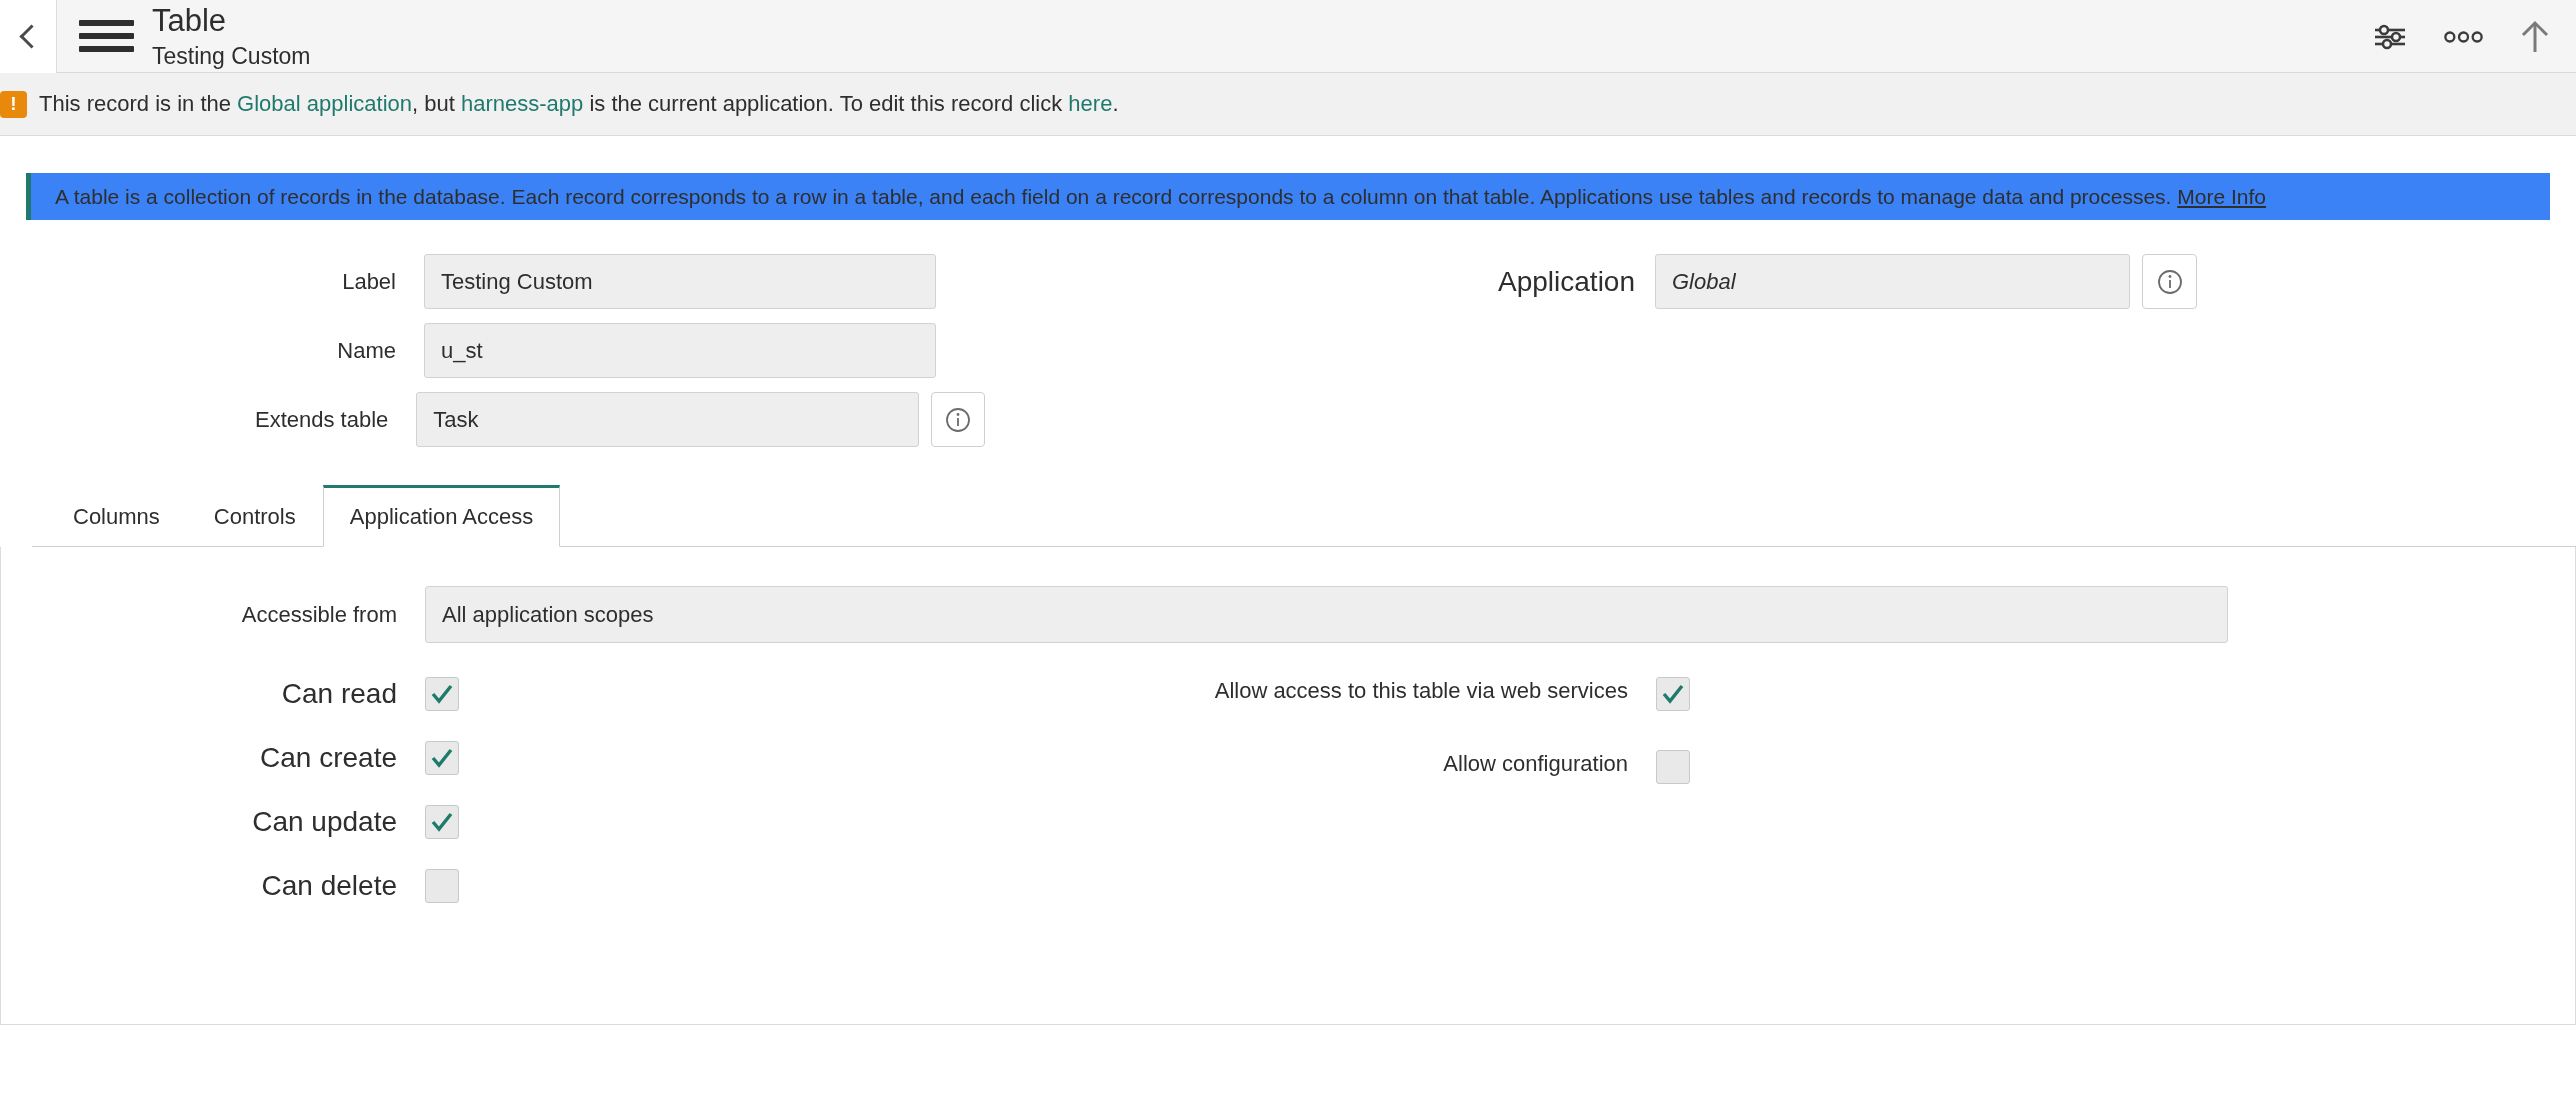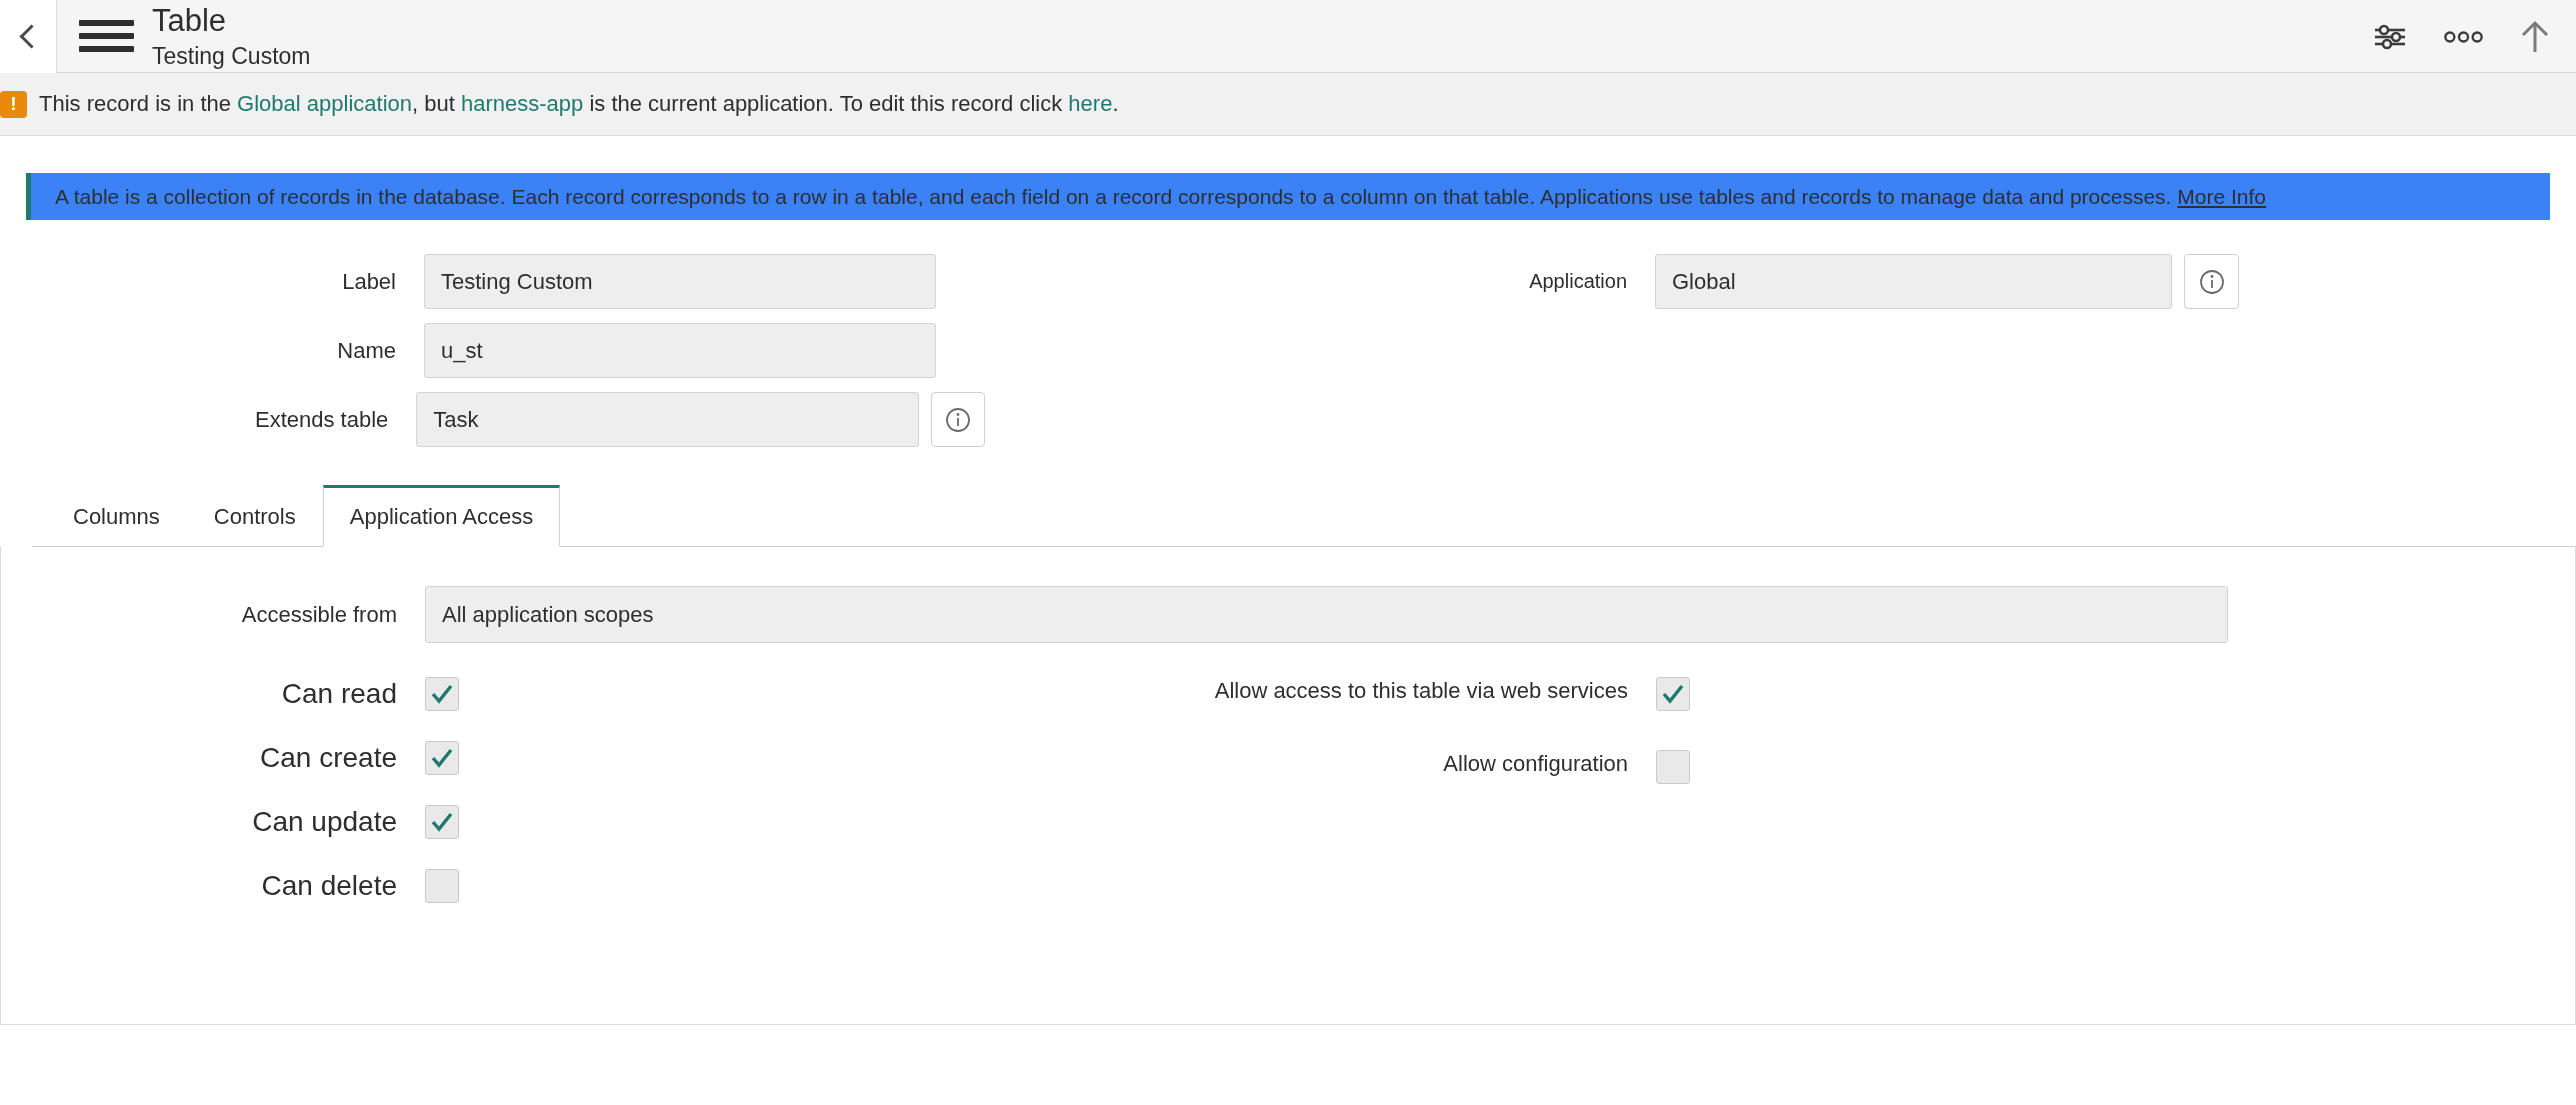--- a/index.html
+++ b/index.html
@@ -105,32 +105,32 @@
     height: 55px;
     background: #eeeeee;
     border: 1px solid #d2d2d2;
     border-radius: 3px;
     padding: 0 16px;
     font-size: 22px;
     color: #2e2e2e;
     display: flex; align-items: center;
     width: 512px;
   }
-  .finput.wide-right { width: 517px; }
+  .finput.wide-right { width: 475px; font-style: italic; }
   .info-circle {
     width: 55px; height: 55px; margin-left: 12px;
     border: 1px solid #cfcfcf; border-radius: 4px; background: #fff;
     display: flex; align-items: center; justify-content: center;
     cursor: pointer;
   }
   .info-circle svg { display: block; }
 
   .rlabel {
-    width: 670px; text-align: right; padding-right: 28px;
-    font-size: 20px; color: #2e2e2e;
+    width: 670px; text-align: right; padding-right: 20px;
+    font-size: 28px; color: #2e2e2e;
   }
 
   
   .tabs {
     margin-top: 37px;
     display: flex;
     align-items: center;
     border-bottom: 1px solid #cfcfcf;
     padding-left: 14px;
     margin-left: 32px;

